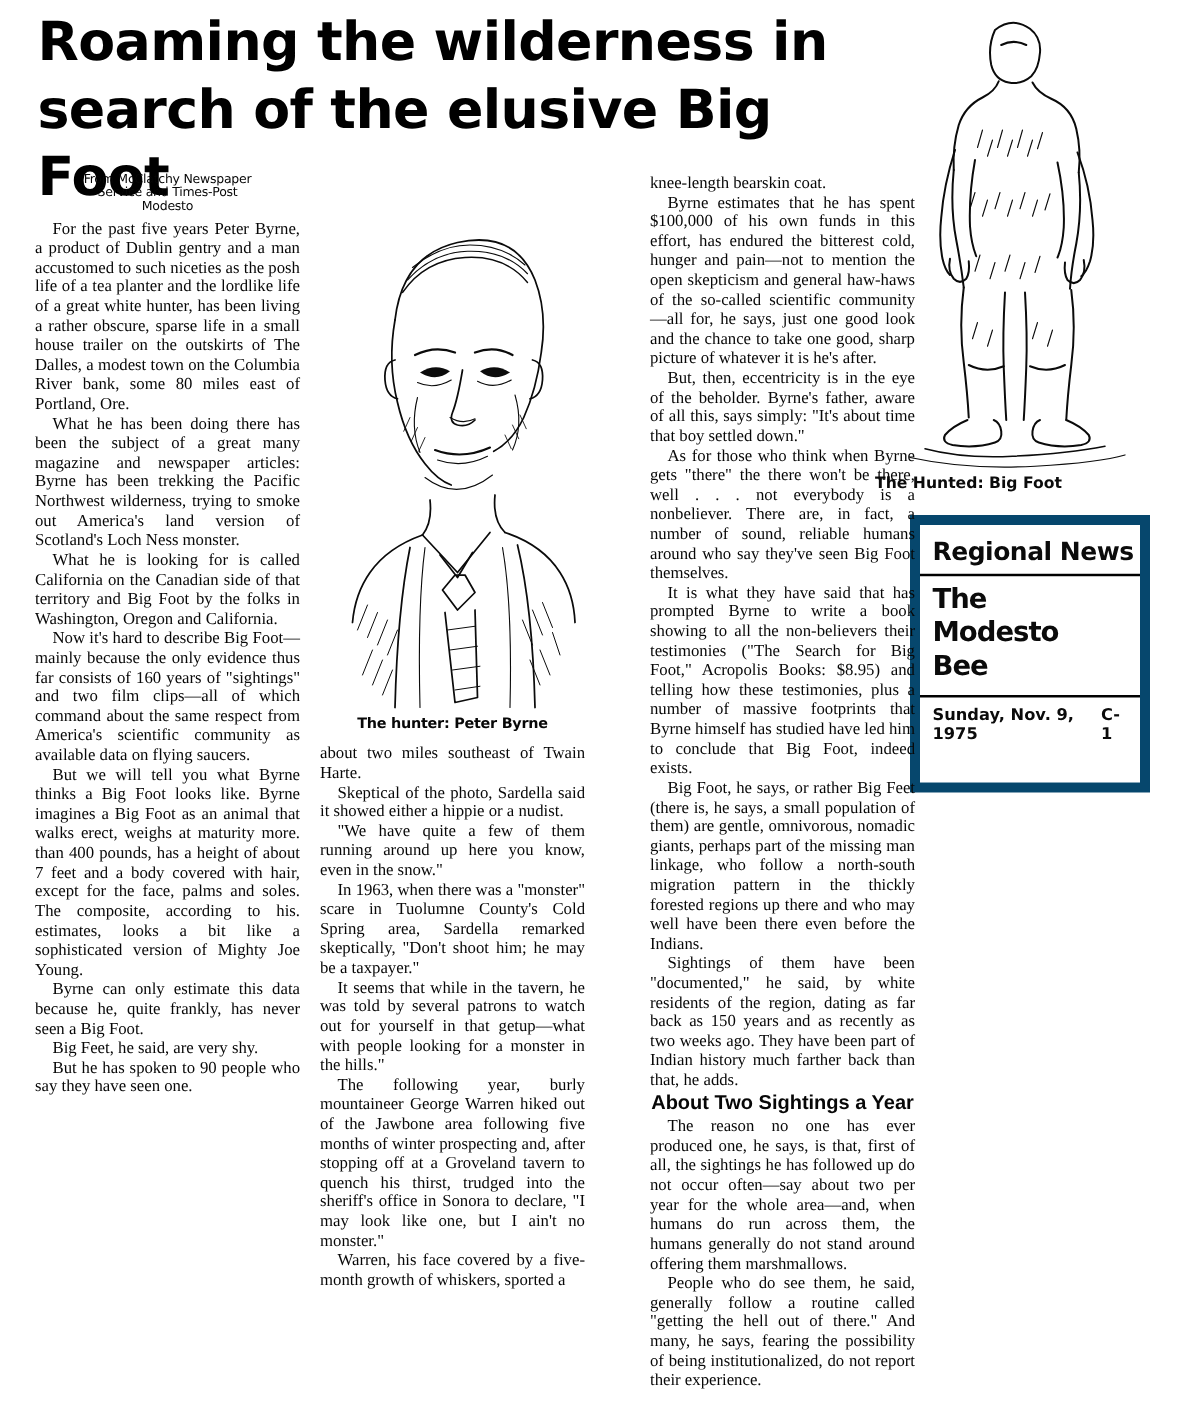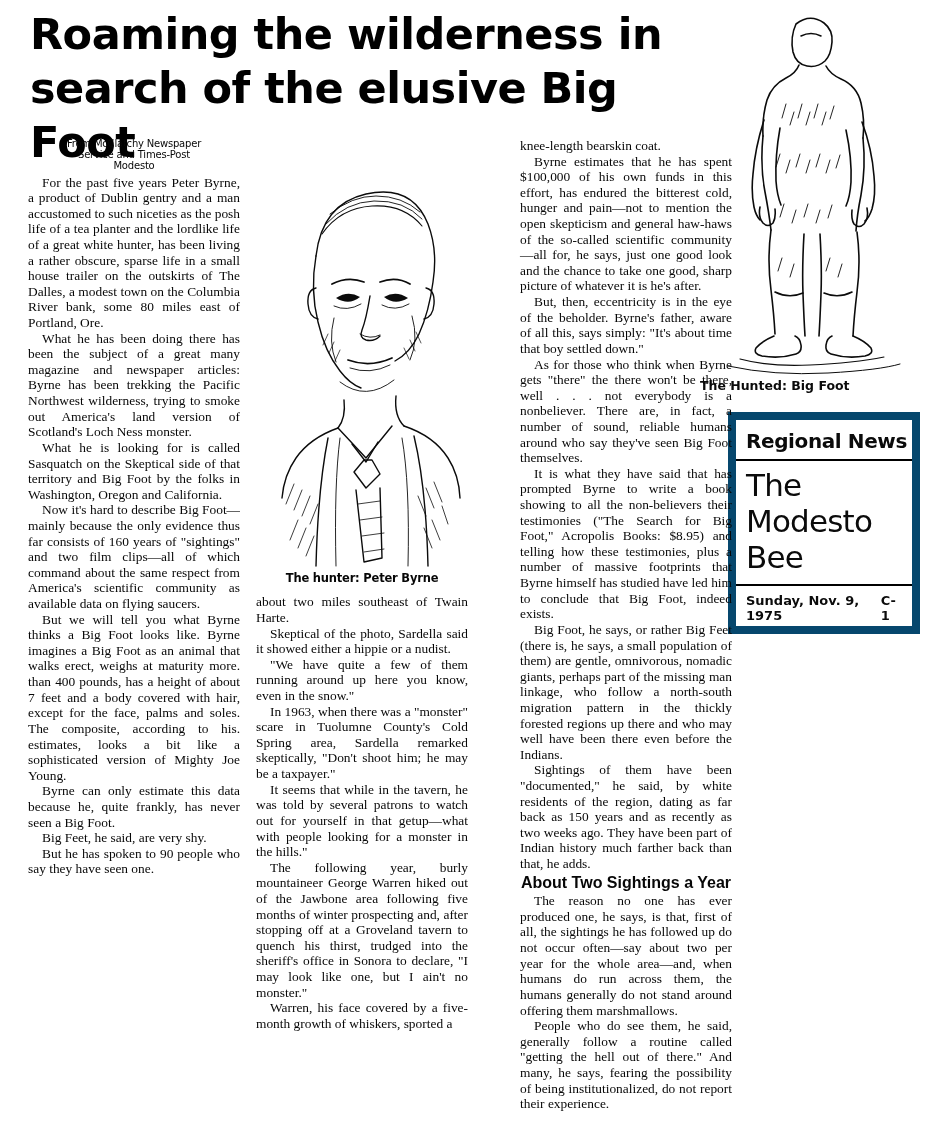--- a/index.html
+++ b/index.html
@@ -120,22 +120,22 @@
     font-size:20px;
     padding:9px 0 6px 10px;
     letter-spacing:-0.4px;
   }
   .mh-rule{
     border-bottom:2px solid #000;
     margin:0 0 4px 0;
   }
   .mh-title{
     font-family:"DejaVu Sans", sans-serif;
-    font-weight:400;
-    font-size:31px;
+    font-weight:700;
+    font-size:22px;
     line-height:1.04;
     padding:4px 0 0 10px;
     letter-spacing:-0.8px;
   }
   .mh-rule2{
     border-bottom:2px solid #000;
     margin:10px 0 0 0;
   }
   .mh-foot{
     display:flex;
@@ -217,21 +217,21 @@
   <div class="cols">
 
     <div class="col col1">
       <div class="credit">
         <div>From McClatchy Newspaper</div>
         <div>Service and Times-Post</div>
         <div>Modesto</div>
       </div>
       <p>For the past five years Peter Byrne, a product of Dublin gentry and a man accustomed to such niceties as the posh life of a tea planter and the lordlike life of a great white hunter, has been living a rather obscure, sparse life in a small house trailer on the outskirts of The Dalles, a modest town on the Columbia River bank, some 80 miles east of Portland, Ore.</p>
       <p>What he has been doing there has been the subject of a great many magazine and newspaper articles: Byrne has been trekking the Pacific Northwest wilderness, trying to smoke out America's land version of Scotland's Loch Ness monster.</p>
-      <p>What he is looking for is called Sasquatch on the Skeptical side of that territory and Big Foot by the folks in Washington, Oregon and California.</p>
+      <p>What he is looking for is called California on the Canadian side of that territory and Big Foot by the folks in Washington, Oregon and California.</p>
       <p>Now it's hard to describe Big Foot—mainly because the only evidence thus far consists of 160 years of "sightings" and two film clips—all of which command about the same respect from America's scientific community as available data on flying saucers.</p>
       <p>But we will tell you what Byrne thinks a Big Foot looks like. Byrne imagines a Big Foot as an animal that walks erect, weighs at maturity more. than 400 pounds, has a height of about 7 feet and a body covered with hair, except for the face, palms and soles. The composite, according to his. estimates, looks a bit like a sophisticated version of Mighty Joe Young.</p>
       <p>Byrne can only estimate this data because he, quite frankly, has never seen a Big Foot.</p>
       <p>Big Feet, he said, are very shy.</p>
       <p>But he has spoken to 90 people who say they have seen one.</p>
     </div>
 
     <div class="col col2">
       <div class="portrait-wrap">
         <svg class="portrait" viewBox="0 0 212 430" aria-hidden="true">

